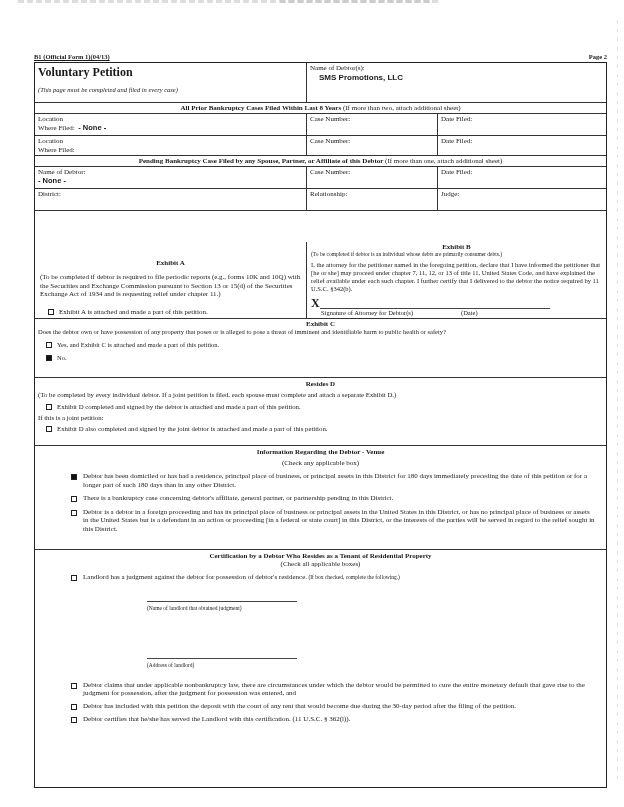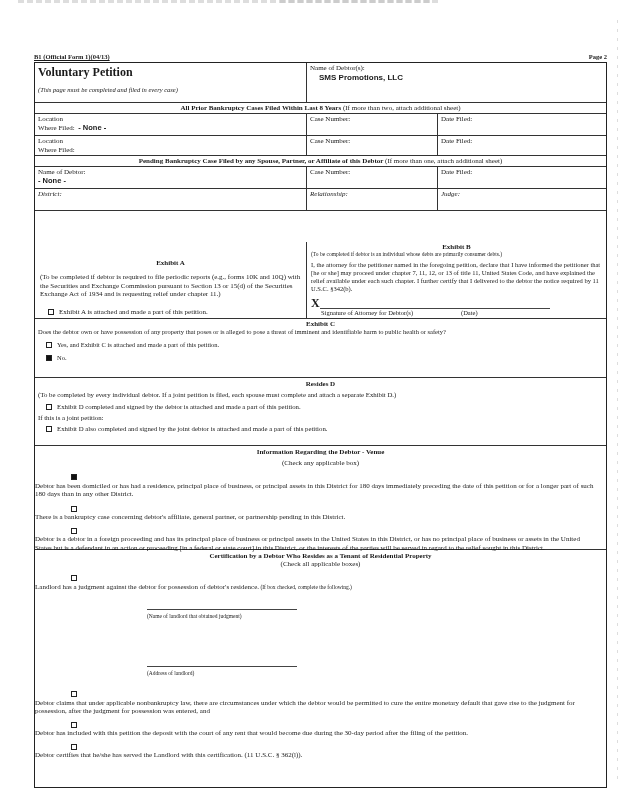--- a/index.html
+++ b/index.html
@@ -28,21 +28,21 @@
   .debtor-name { font-family: "Liberation Sans", "DejaVu Sans", sans-serif; font-weight: bold;
          font-size: 8px; padding-left: 9px; margin-top: 1px; }
   .value-sans { font-family: "Liberation Sans", "DejaVu Sans", sans-serif; font-weight: bold; font-size: 7.5px; }
   .section-head { text-align: center; font-size: 7px; padding: 1px 0; }
   .section-head b { font-weight: bold; }
   .center { text-align: center; }
   .bold { font-weight: bold; }
   .chk { display: inline-block; width: 6px; height: 6px; border: 1px solid #222; box-sizing: border-box;
          vertical-align: -1px; margin-right: 5px; background: #fff; cursor: pointer; }
   .chk.on { background: #111; }
-  .item { display: flex; align-items: flex-start; font-size: 7px; line-height: 8.5px; margin: 2px 0; flex-direction: column; }
+  .item { display: flex; align-items: flex-start; font-size: 7px; line-height: 8.5px; margin: 2px 0; }
   .item .chkwrap { width: 48px; flex: none; padding-left: 36px; box-sizing: border-box; padding-top: 1px; }
   .item .txt { flex: 1; padding-right: 10px; }
   .sigline { border-bottom: 1px solid #444; }
   .small { font-size: 5.5px; line-height: 7px; }
 </style>
 </head>
 <body>
 
 <div class="scan-artifact"></div>
 <div class="scan-artifact b"></div>
@@ -92,21 +92,21 @@
 
   <div class="row" style="height:22px;">
     <div class="cell c1">
       <div>Name of Debtor:</div>
       <div class="value-sans">- None -</div>
     </div>
     <div class="cell c2"><span>Case Number:</span></div>
     <div class="cell c3"><span>Date Filed:</span></div>
   </div>
 
-  <div class="row" style="height:22px;font-style:italic;">
+  <div class="row" style="height:22px;">
     <div class="cell c1"><span>District:</span></div>
     <div class="cell c2"><span>Relationship:</span></div>
     <div class="cell c3"><span>Judge:</span></div>
   </div>
 
   <div class="row" style="height:108px;align-items:flex-end;">
     <div class="cell c1" style="padding:2px 5px;">
       <div class="center bold" style="margin-top:2px;">Exhibit A</div>
       <div style="margin-top:6px;">(To be completed if debtor is required to file periodic reports (e.g., forms 10K and 10Q) with the Securities and Exchange Commission pursuant to Section 13 or 15(d) of the Securities Exchange Act of 1934 and is requesting relief under chapter 11.)</div>
       <div style="margin-top:9px; padding-left:8px;">

